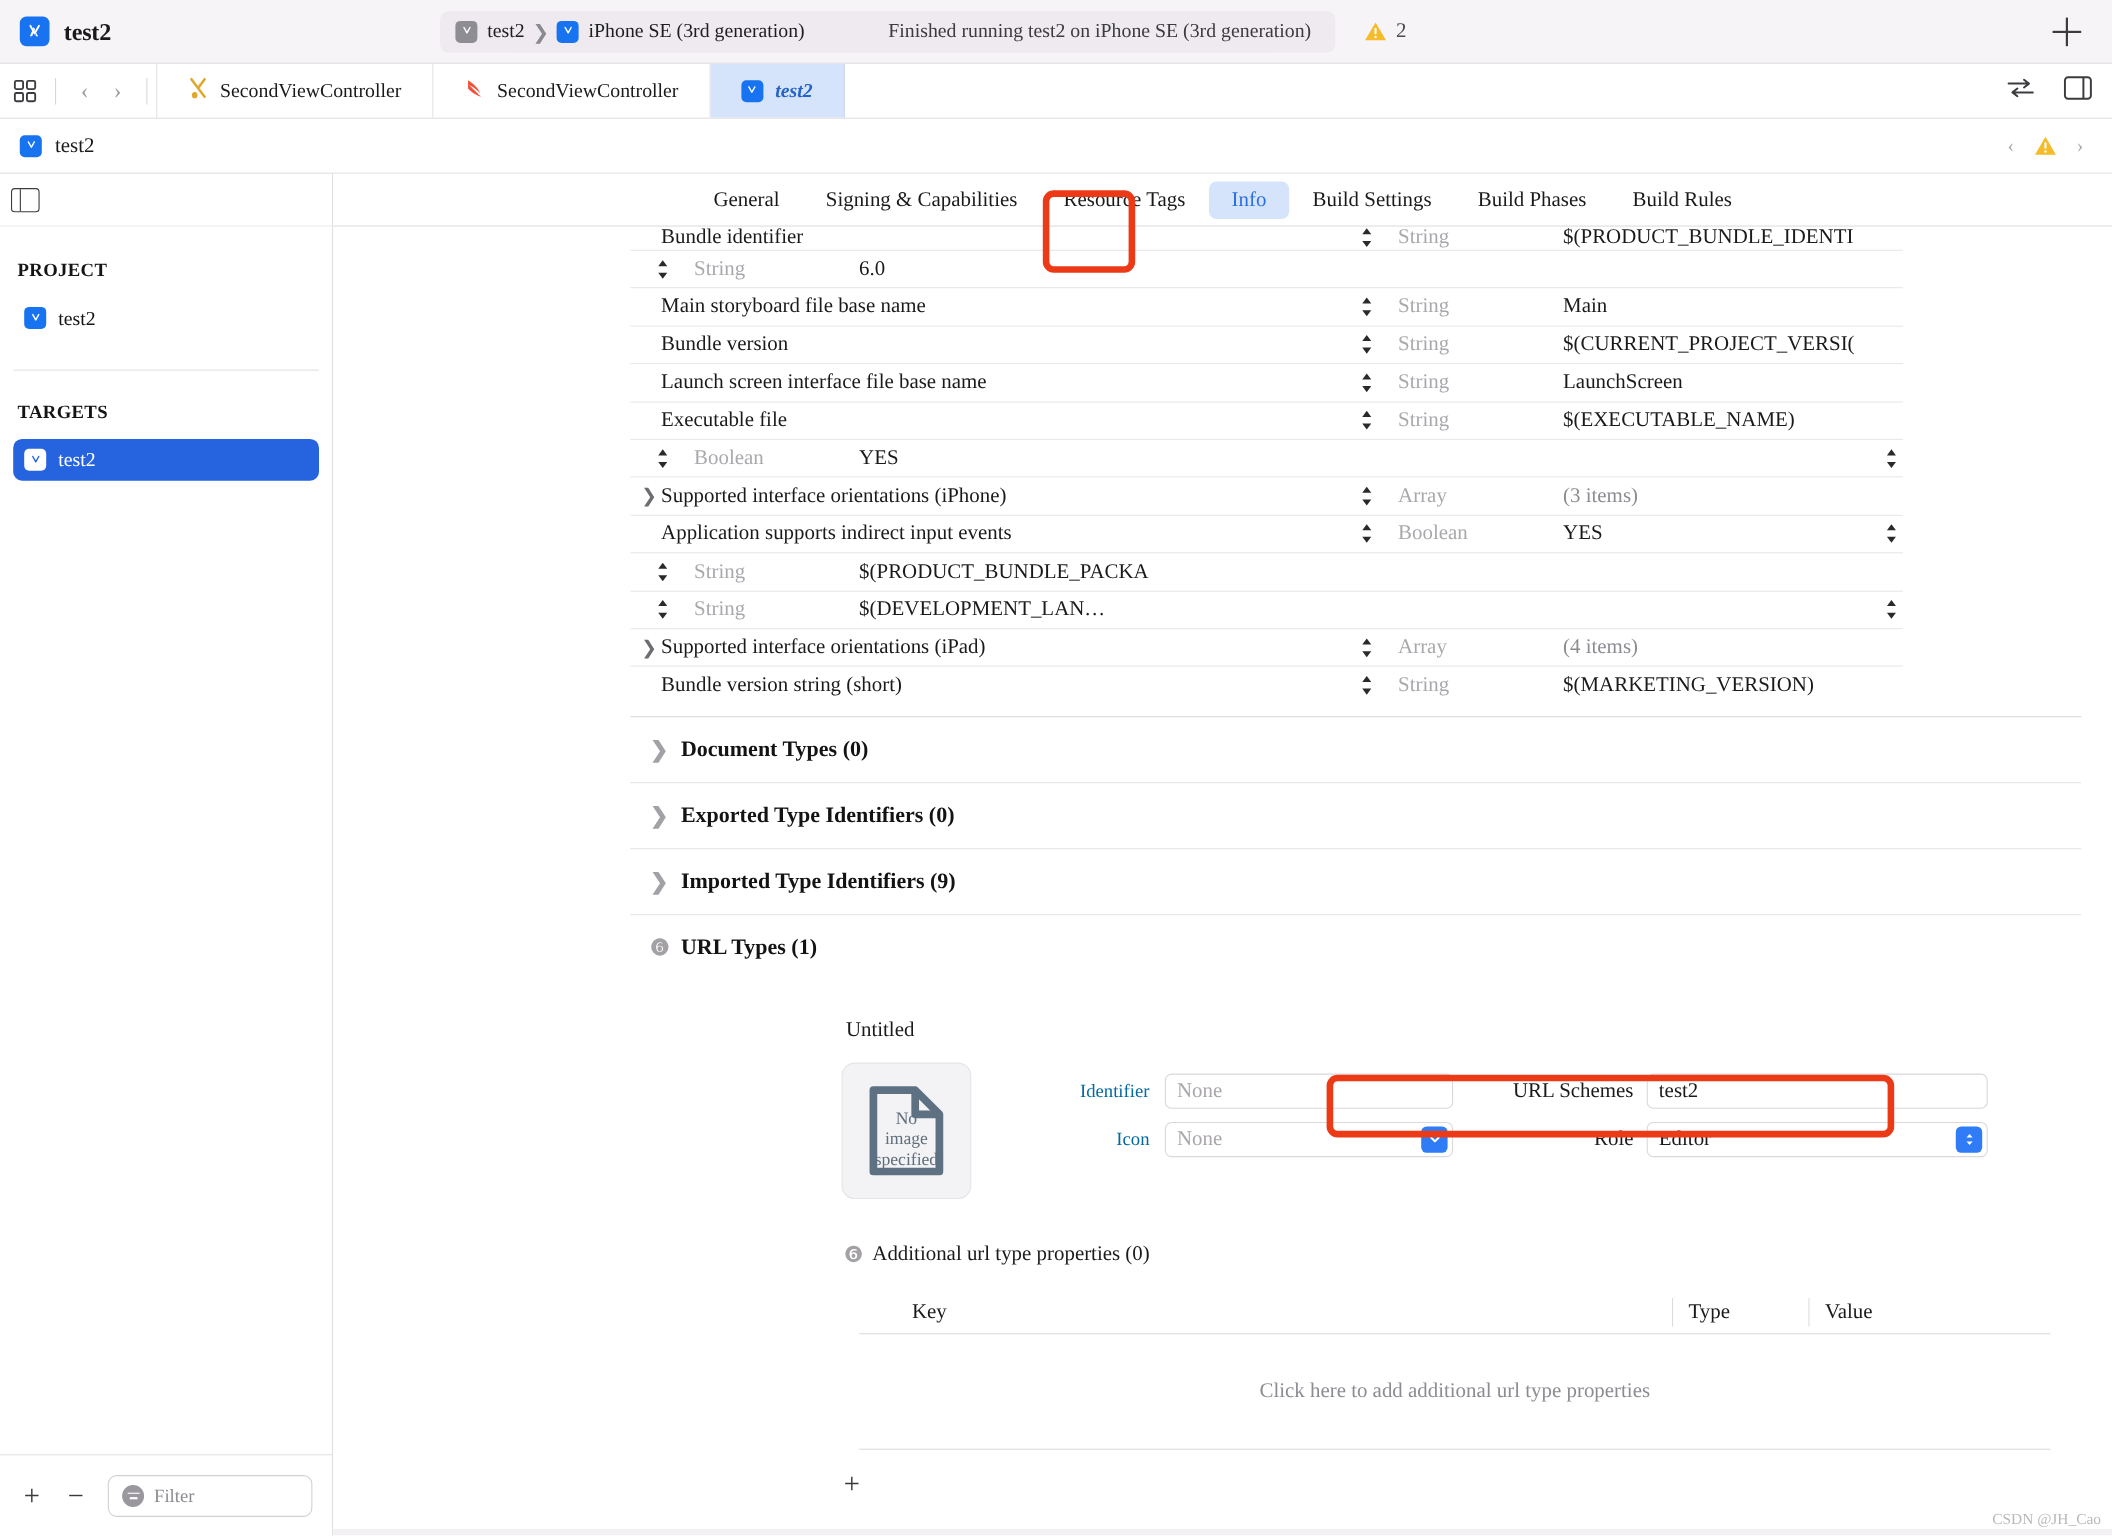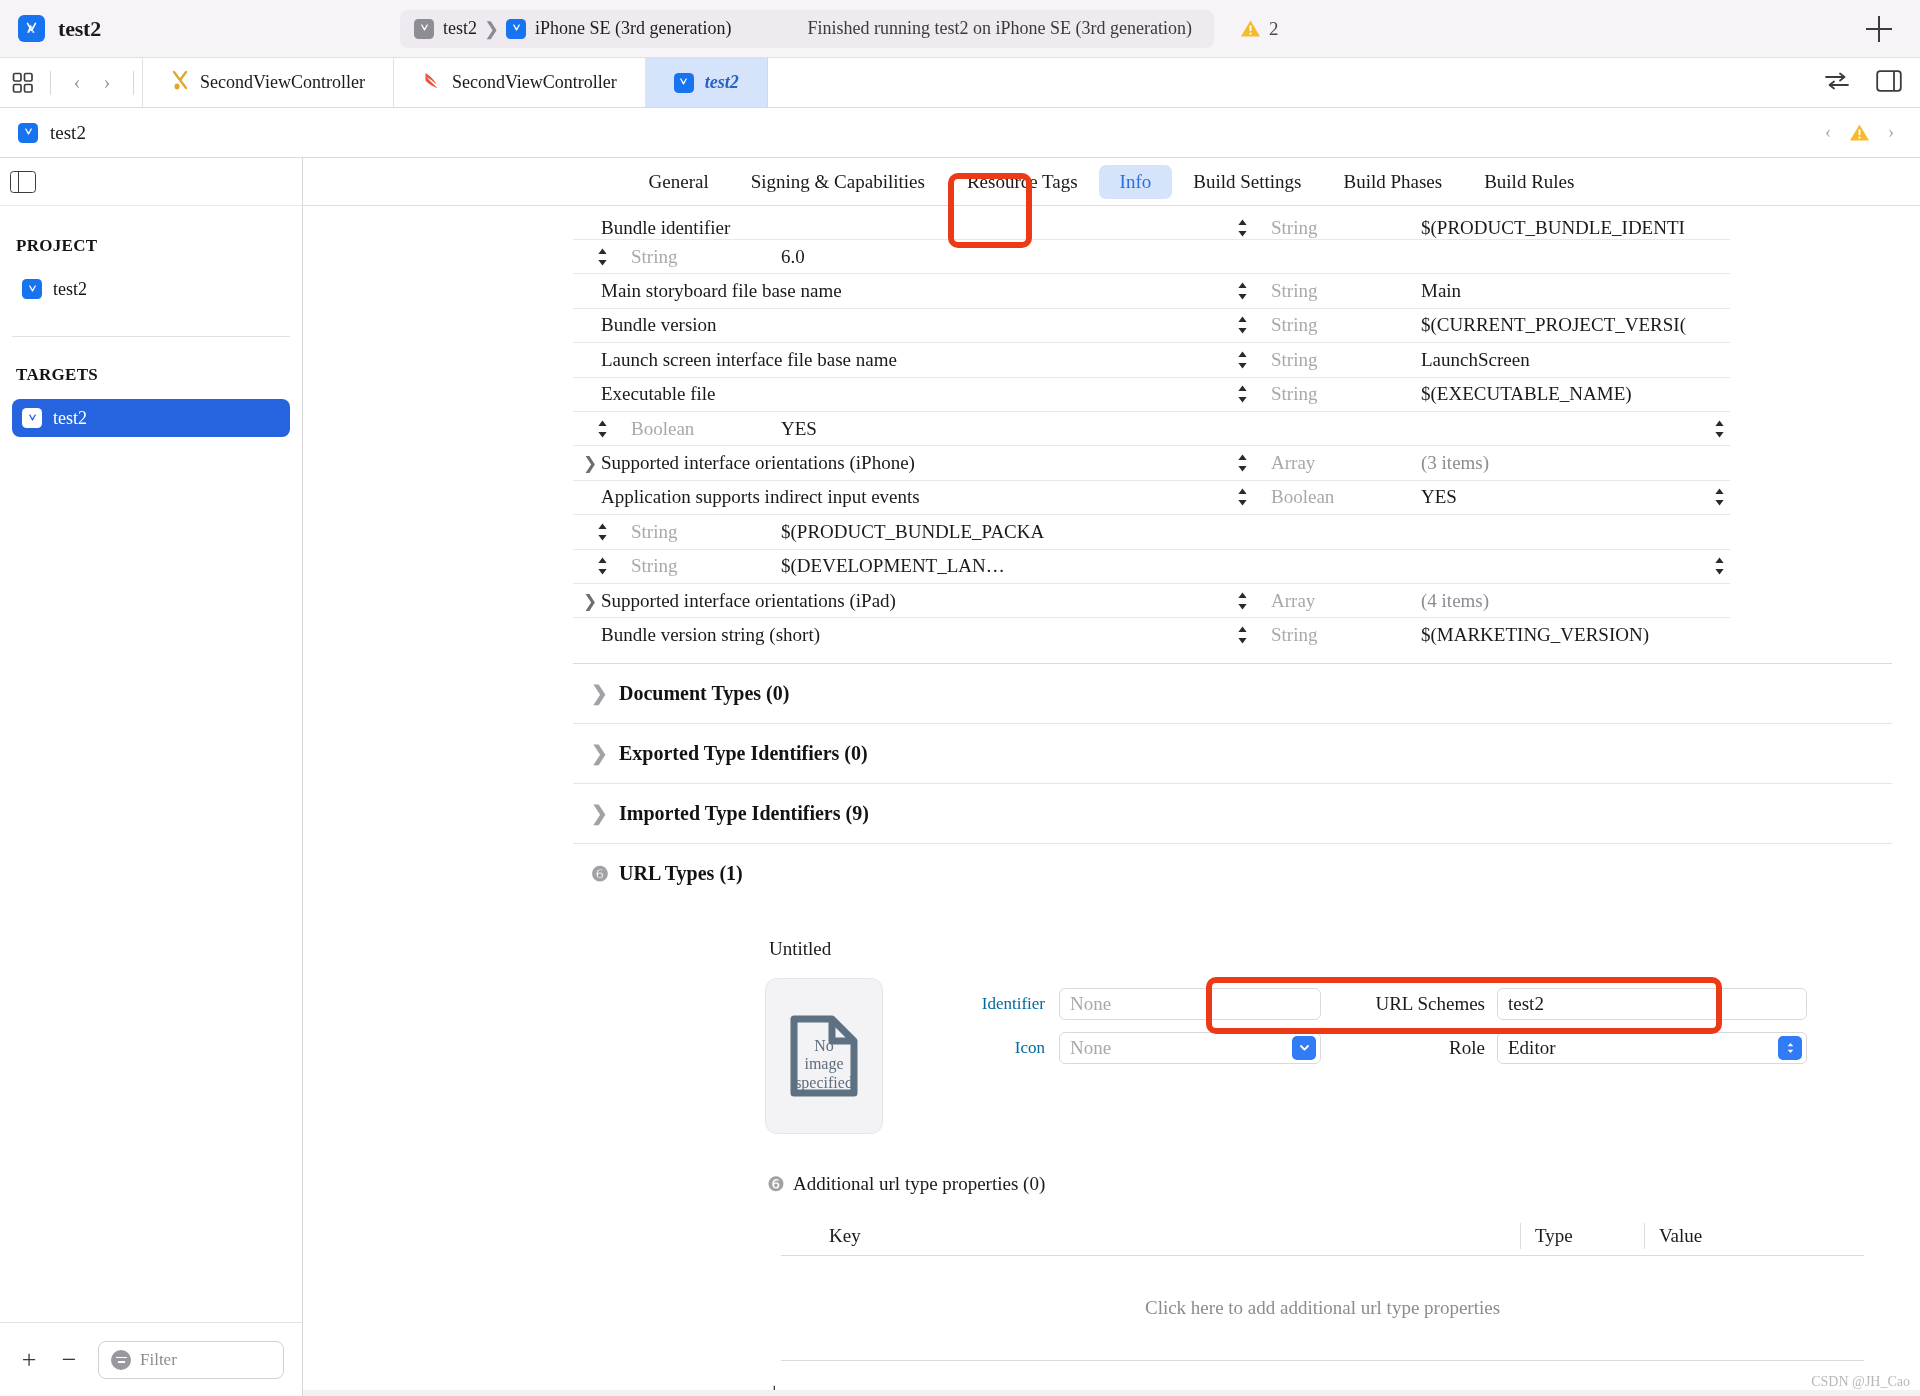--- a/index.html
+++ b/index.html
@@ -133,21 +133,21 @@
   .main-tabbar {
     height: 48px; min-height: 48px; display: flex; align-items: center;
     justify-content: center; gap: 0px; border-bottom: 1px solid #dedce0; background: #fff;
   }
   .mtab { font-size: 19px; color: #1a1a1a; padding: 6px 21px; border-radius: 7px; white-space: nowrap; }
   .mtab.active { color: #2a6fe0; background: #d6e4fb; }
 
   .content { flex: 1; overflow: hidden; position: relative; padding-left: 0; }
 
   
-  .plist { margin: 12px 0 0 0; }
+  .plist { margin: 0 0 0 0; }
   .plist-row {
     display: flex; align-items: center; height: 34.4px;
     border-bottom: 1px solid #e9e7ea; margin-left: 270px; margin-right: 190px;
     padding-left: 0;
   }
   .plist-row:first-child { border-top: none; }
   .pl-key { flex: 0 0 640px; display: flex; align-items: center; font-size: 19px; color: #1a1a1a; padding-left: 28px; position: relative;}
   .pl-key .disclose { position: absolute; left: 10px; top: 50%; transform: translateY(-50%); color: #6d6c70; font-size: 17px; }
   .pl-step { flex: 0 0 58px; display: flex; justify-content: center; }
   .pl-type { flex: 0 0 150px; font-size: 19px; color: #aaa8ad; }
@@ -161,21 +161,21 @@
     height: 60px; margin: 0 28px 0 270px; padding-left: 18px;
     border-bottom: 1px solid #e7e5e8;
     font-size: 20px; font-weight: bold; color: #131313;
   }
   .twisty { color: #a3a1a6; font-size: 20px; width: 14px; display: inline-block; }
 
   .urltypes-body { margin: 0 28px 0 270px; padding: 18px 0 0 18px; }
   .untitled { font-size: 19px; color: #1a1a1a; margin: 16px 0 18px 178px; }
   .urt-grid { display: flex; gap: 0; align-items: flex-start; padding-left: 174px; }
   .img-well {
-    width: 118px; height: 156px; border-radius: 12px;
+    width: 118px; height: 124px; border-radius: 12px;
     background: #f3f2f4; border: 1px solid #e6e4e8;
     display: flex; align-items: center; justify-content: center; flex: 0 0 auto;
     position: relative;
   }
   .no-img-text {
     position: absolute; inset: 0; display: flex; flex-direction: column;
     align-items: center; justify-content: center; font-size: 16px; color: #5e6e7d; line-height: 1.15;
     text-align: center; padding-top: 18px;
   }
   .fields { margin-left: 58px; display: flex; flex-direction: column; gap: 12px; padding-top: 10px;}

